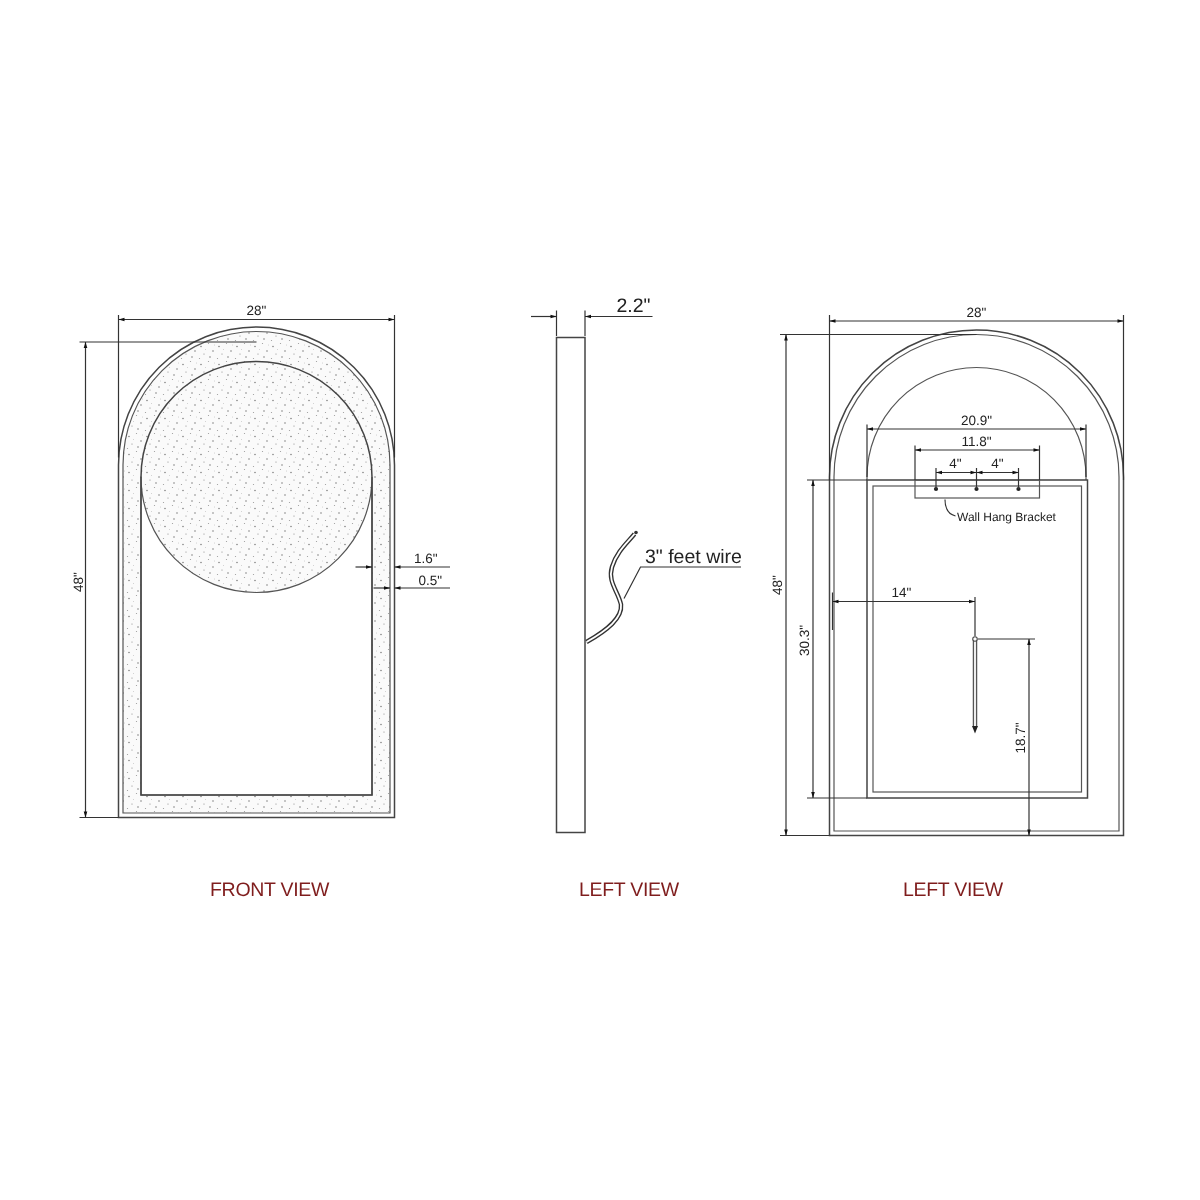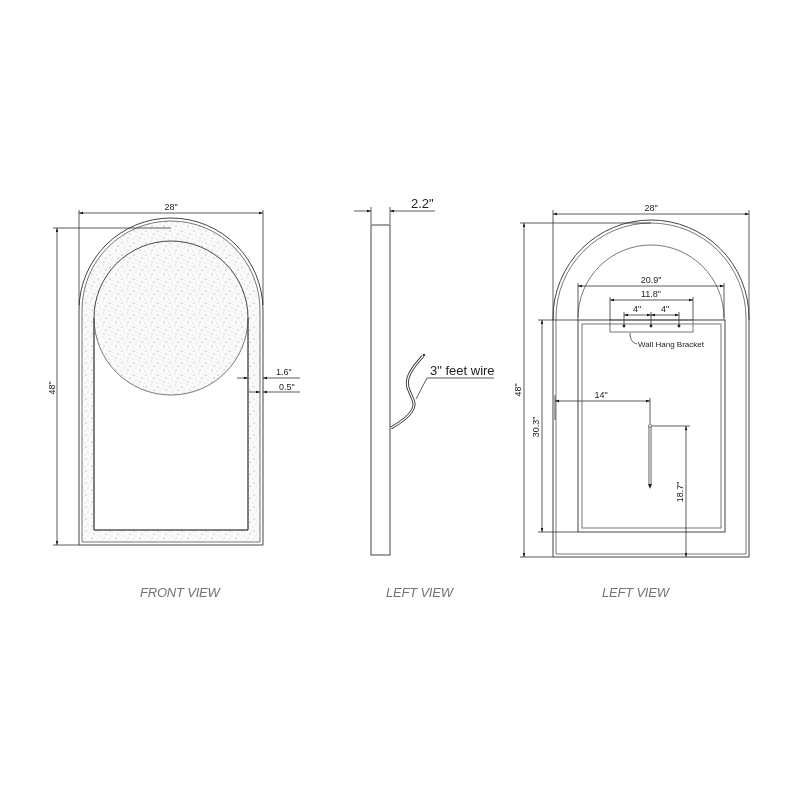--- a/index.html
+++ b/index.html
@@ -4,22 +4,22 @@
 <style>
   html, body { margin: 0; padding: 0; background: #ffffff; }
   body { width: 800px; height: 800px; position: relative; overflow: hidden;
          font-family: "Liberation Sans", sans-serif; }
   svg { position: absolute; left: 0; top: 0; }
   .ln { stroke: #444; stroke-width: 1; fill: none; }
   .ln2 { stroke: #555; stroke-width: 0.8; fill: none; }
   .dim { stroke: #333; stroke-width: 0.8; fill: none; }
   .dimtxt { font-family: "Liberation Sans", sans-serif; font-size: 9px; fill: #222; }
   .bigtxt { font-family: "Liberation Sans", sans-serif; font-size: 13px; fill: #222; }
-  .caption { position: absolute; top: 585px; font-size: 13px; color: #737373;
-             font-family: "Liberation Sans", sans-serif; letter-spacing: -0.2px; font-style: italic; }
+  .caption { position: absolute; top: 585px; font-size: 13px; color: #7f1d1d;
+             font-family: "Liberation Sans", sans-serif; letter-spacing: -0.2px; }
 </style>
 </head>
 <body>
 
 <svg width="800" height="800" viewBox="0 0 800 800">
   <defs>
     <marker id="arr" viewBox="0 0 10 10" refX="10" refY="5" markerWidth="7" markerHeight="5" orient="auto-start-reverse">
       <path d="M0,2 L10,5 L0,8 z" fill="#111"></path>
     </marker>
     <pattern id="speckle" width="12" height="12" patternUnits="userSpaceOnUse">

